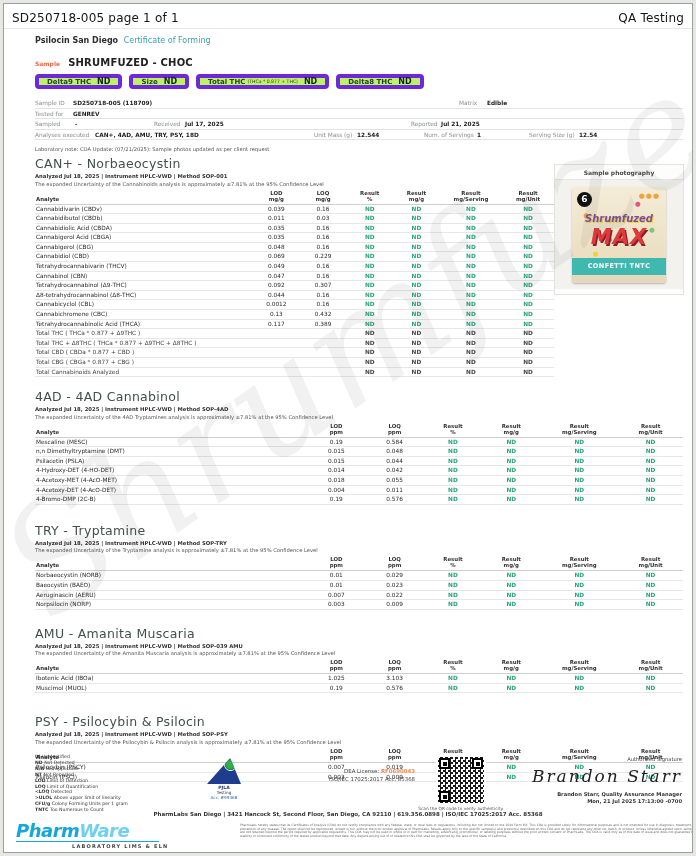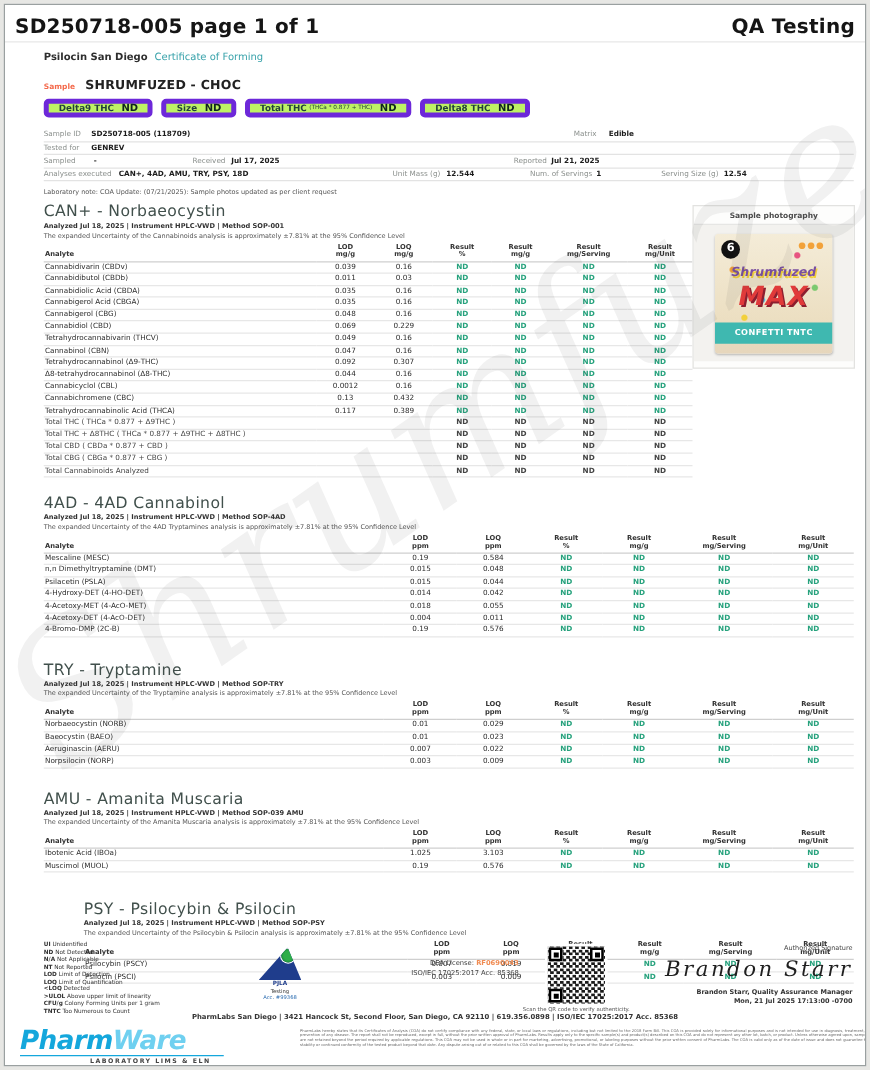--- a/index.html
+++ b/index.html
@@ -2,21 +2,21 @@
 <html><head>
 <meta charset="utf-8">
 <style>
   html,body{margin:0;padding:0;background:#e7e7e4;}
   *{box-sizing:border-box;}
   body{font-family:"DejaVu Sans", "Liberation Sans", sans-serif; width:696px; height:856px; position:relative; overflow:hidden;}
   .page{position:absolute; inset:3px; background:#fff; border:1px solid #9aa0a0; overflow:hidden;}
 
   
   .topbar{display:flex; justify-content:space-between; align-items:flex-start; padding:7px 8px 3px 8px; border-bottom:1px solid #e8e8e8;}
-  .doc-title,.qa-label{font-size:16px; font-weight:700; color:#151515; letter-spacing:.2px;}
+  .doc-title,.qa-label{font-size:12px; font-weight:400; color:#151515; letter-spacing:.2px;}
 
   
   .content{padding:0 9px 0 31px; position:relative; z-index:2;}
   .lab-line{margin-top:7px; font-size:8px;}
   .lab-name{font-weight:700; color:#2e2e2e;}
   .coa-label{color:#3aa3ab; margin-left:3px;}
   .sample-line{margin-top:6px;}
   .sample-label{color:#f4694b; font-size:6px; font-weight:600; margin-right:3px;}
   .sample-name{font-size:10px; font-weight:700; color:#222; letter-spacing:.2px;}
 
@@ -46,21 +46,21 @@
   .ilabel{color:#8a8f8c;}
   .ival{color:#1c1c1c; font-weight:600;}
   .lab-note{margin-top:6px; font-size:5.2px; color:#555;}
 
   
   #sections{margin-top:2px;}
   .section{margin-top:12px; position:relative;}
   #sections .section:nth-child(1){margin-top:4px;}
   #sections .section:nth-child(3){margin-top:18px;}
   #sections .section:nth-child(4){margin-top:16px;}
-  #sections .section:nth-child(5){margin-top:21px;margin-left:32px;}
+  #sections .section:nth-child(5){margin-top:21px;}
   .sec-title{font-size:12.5px; font-weight:500; color:#41504c; letter-spacing:.3px;}
   .sec-meta{margin-top:2px; font-size:5.3px; color:#333; font-weight:600;}
   .sec-unc{margin-top:1.5px; font-size:5.2px; color:#555;}
   table{border-collapse:collapse; width:100%; margin-top:2px; table-layout:fixed;}
   table.narrow{width:519px;}
   th{font-size:5.4px; line-height:6px; font-weight:700; color:#333; text-align:center; vertical-align:bottom; padding:1px 1px 2px; border-bottom:1px solid #cfcfcf;}
   th.analyte, td.analyte{text-align:left;}
   td{font-size:5.8px; line-height:6.6px; color:#2b2b2b; text-align:center; padding:1px 1px; border-bottom:1px solid #e7e7e7; overflow:hidden; white-space:nowrap;}
   td.nd{color:#27a27d; font-weight:600;}
   tr.total td{color:#454545;}
@@ -109,21 +109,21 @@
   .sig{flex:1; text-align:right; padding-top:2px;}
   .sig-title{font-size:5.2px; color:#444;}
   .sig-script{font-family:"DejaVu Serif", serif; font-style:italic; font-size:17px; color:#1f1f1f; margin-top:4px; letter-spacing:2px;}
   .sig-name{font-size:5.2px; font-weight:700; color:#333; margin-top:5px;}
   .sig-date{font-size:5.2px; font-weight:700; color:#333; margin-top:1px;}
 
   
   .bottombar{position:absolute; left:4px; right:4px; bottom:3px; height:38px; z-index:2;}
   .address{text-align:center; font-size:5.5px; font-weight:700; color:#333; margin-bottom:2px;}
   .pharmware{position:absolute; left:8px; top:9px; width:220px;}
-  .pw-name{font-size:21px; font-style:italic; font-weight:800; color:#14a7dc; letter-spacing:-.5px; border-bottom:1.5px solid #14a7dc; display:inline-block; padding-right:30px;}
+  .pw-name{font-size:18px; font-style:italic; font-weight:800; color:#14a7dc; letter-spacing:-.5px; border-bottom:1.5px solid #14a7dc; display:inline-block; padding-right:30px;}
   .pw-name .pw-w{color:#6fd0f0;}
   .pw-sub{font-size:5px; color:#444; letter-spacing:1.2px; margin-top:1px; padding-left:56px; font-weight:700;}
   .disclaimer{position:absolute; left:232px; top:12px; width:912px; font-size:6px; line-height:7.2px; color:#666; transform:scale(.5); transform-origin:left top; text-align:justify;}
 
   
   .watermark{position:absolute; left:-60px; top:250px; width:840px; text-align:center; transform:rotate(-35deg); font-family:"DejaVu Serif", serif; font-style:italic; font-size:148px; color:rgba(70,70,70,0.075); z-index:6; pointer-events:none; white-space:nowrap;}
 </style>
 </head>
 <body>
 

